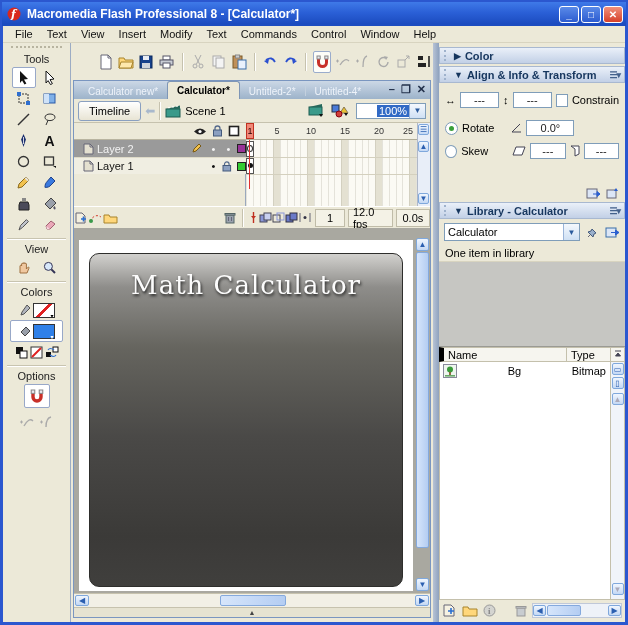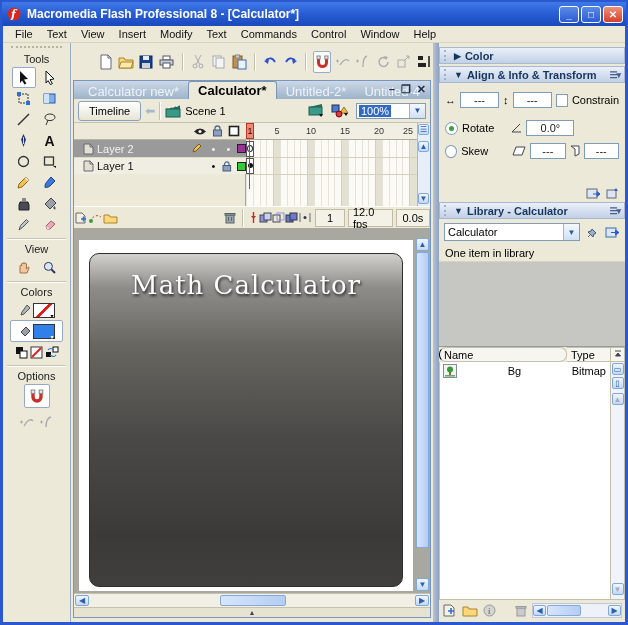--- a/index.html
+++ b/index.html
@@ -30,29 +30,29 @@
   .nostroke{background:linear-gradient(135deg,transparent 45%,#e02020 45%,#e02020 55%,transparent 55%),#fff;}
   
   #centercol{left:68px;top:0;width:362px;height:579px;}
   #maintoolbar{left:0;top:0;width:362px;height:37px;display:flex;align-items:center;padding-left:26px;gap:3px;box-sizing:border-box;}
   .tbi{width:22px;height:22px;display:flex;align-items:center;justify-content:center;}
   .tbi.boxed{border:1px solid #9aaccc;background:#fdfdf8;border-radius:2px;box-sizing:border-box;}
   .tsep{width:0;height:18px;border-left:1px solid #c6c2ae;border-right:1px solid #fff;margin:0 3px;}
   
   #docpanel{left:2px;top:37px;width:358px;height:538px;border:1px solid #7a96c0;background:#ece9d8;box-sizing:border-box;}
   #tabbar{left:0;top:0;width:356px;height:18px;background:linear-gradient(#ccd8e6,#9db3ca);display:flex;align-items:flex-end;padding-left:5px;box-sizing:border-box;}
-  .dtab{height:15px;line-height:15px;padding:0 9px;color:#eef3fa;font-size:13px;white-space:nowrap;}
+  .dtab{height:15px;line-height:15px;padding:0 9px;color:#eef3fa;font-size:10px;white-space:nowrap;}
   .dtab.active{background:#ece9d8;color:#000;border:1px solid #7e96b6;border-bottom:none;border-radius:3px 3px 0 0;height:17px;line-height:17px;font-weight:bold;}
   .dtabsep{width:1px;height:10px;background:#c3d0de;margin-bottom:3px;}
   #tabctl{position:absolute;right:4px;top:2px;display:flex;gap:6px;color:#1c3least;color:#22304a;font-size:11px;font-weight:bold;}
   #editbar{left:0;top:18px;width:356px;height:24px;display:flex;align-items:center;border-bottom:1px solid #c6c2ae;box-sizing:border-box;padding:0 4px;gap:4px;}
   .tlbtn{height:18px;padding:0 10px;background:linear-gradient(#fff,#e8e4d4);border:1px solid #8aa0c0;border-radius:3px;display:flex;align-items:center;}
   .vline{width:0;height:18px;border-left:1px solid #c6c2ae;border-right:1px solid #fff;}
   .zoombox{width:70px;height:16px;background:#fff;border:1px solid #7f9db9;display:flex;align-items:center;box-sizing:border-box;}
-  .zoombox .zs{background:#316ac5;color:#fff;padding:0 2px;margin-left:2px;}
+  .zoombox .zs{background:#316ac5;color:#fff;padding:0 2px;margin-left:20px;}
   .zbtn{width:15px;height:14px;margin-left:auto;background:linear-gradient(#f4f8fd,#cfe0f4);border-left:1px solid #9ab4d8;display:flex;align-items:center;justify-content:center;color:#2a5a9c;font-size:8px;}
   
   #tl{left:0;top:42px;width:356px;height:105px;}
   #tlleft{left:0;top:0;width:172px;height:83px;border-right:1px solid #9aa8bc;box-sizing:border-box;}
   #tlhead{left:0;top:0;width:172px;height:17px;background:#ece9d8;border-bottom:1px solid #b8b4a0;display:flex;align-items:center;justify-content:flex-end;gap:5px;padding-right:6px;box-sizing:border-box;}
   .lrow{left:0;width:172px;height:17px;display:flex;align-items:center;gap:2px;padding-left:8px;box-sizing:border-box;}
   .lrow.sel{background:#9a9a9a;color:#f2f2f2;}
   .lrow.uns{background:#f0eee2;color:#111;border-top:1px solid #dedac8;}
   .lcol{width:13px;text-align:center;}
   .lsw{width:9px;height:9px;border:1px solid #222;box-sizing:border-box;}
@@ -723,21 +723,21 @@
           <span>
               <svg width="15" height="13">
                 <rect x="1" y="2" width="10" height="9" fill="#dce6f6" stroke="#3a6ea8"></rect>
                 <path d="M6 6.5h8M10.5 4L14 6.5 10.5 9z" fill="#2a5fd0" stroke="#2a5fd0"></path>
               </svg>
             </span>
         </div>
         <div style="padding:2px 6px;border-bottom:1px solid #d8d4c0;">One item in library</div>
         <div style="height:84px;background:#c6c6c2;border-bottom:1px solid #9a9a94;"></div>
         <div style="display:flex;">
-          <span class="lib-col" style="flex:1;border-left:1px solid #000000;border-radius:7px;">Name</span>
+          <span class="lib-col" style="flex:1;border-left:5px solid #000000;">Name</span>
           <span class="lib-col" style="width:44px;">Type</span>
           <span class="lib-col" style="width:14px;justify-content:center;padding:0;">
               <svg width="8" height="9">
                 <path d="M1 1h6M4 3L1.5 6h5z" fill="#445" stroke="#445"></path>
               </svg>
             </span>
         </div>
         <div style="position:relative;height:238px;background:#fff;border:1px solid #c4c0ac;border-top:none;box-sizing:border-box;">
           <div style="display:flex;align-items:center;gap:4px;height:18px;padding-left:3px;">
             <span>

